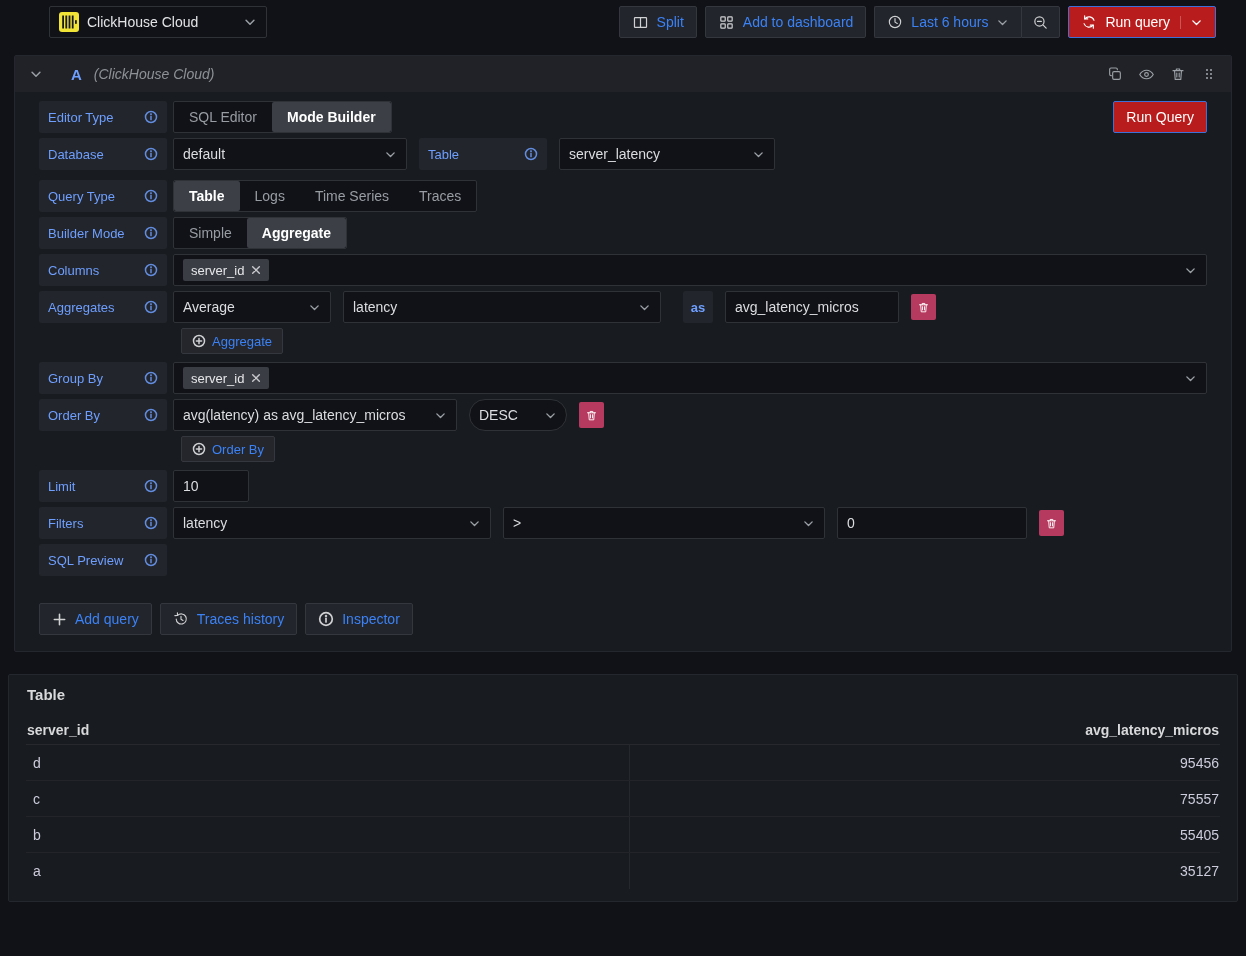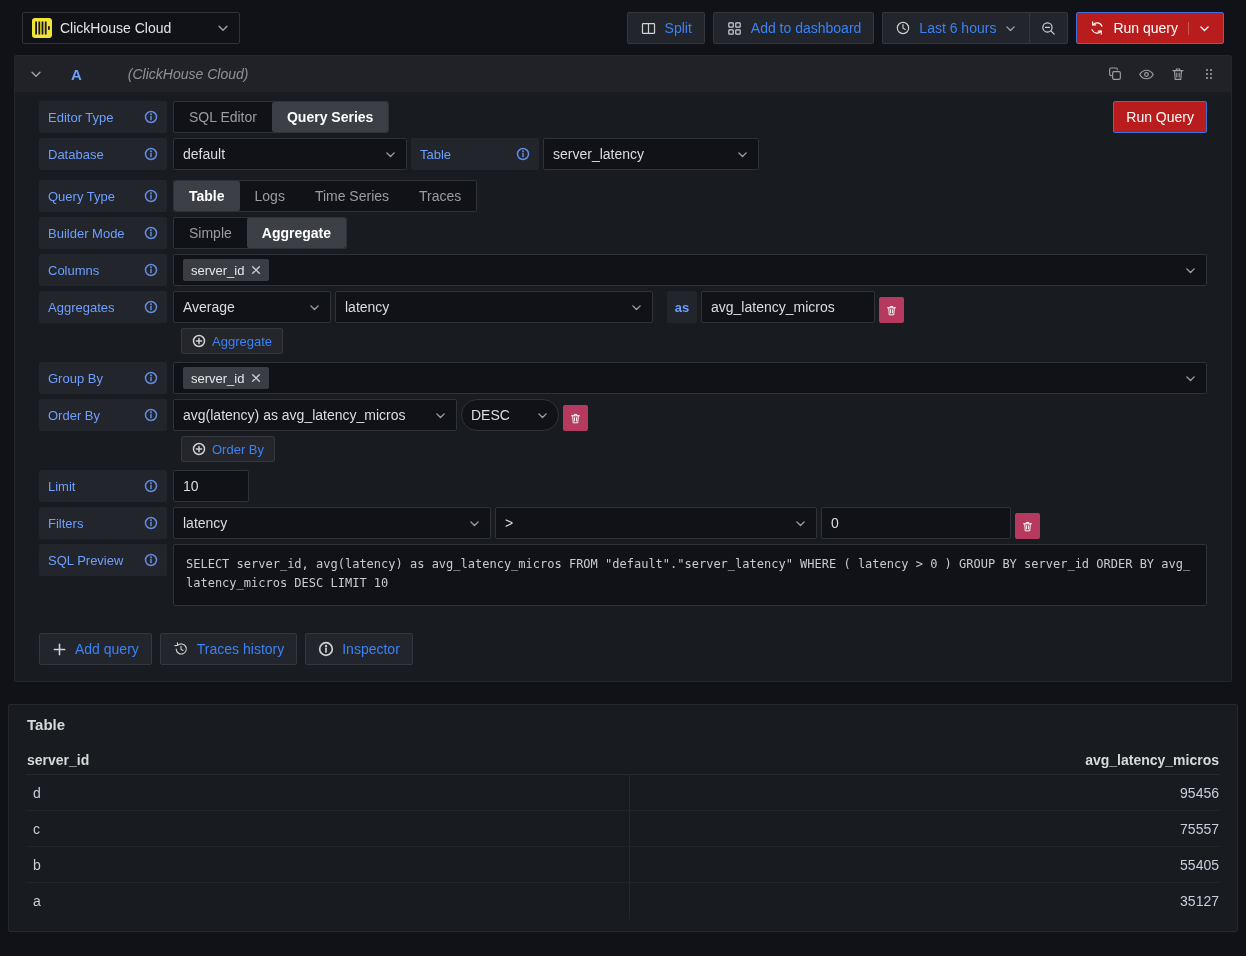--- a/index.html
+++ b/index.html
@@ -3,49 +3,49 @@
 <meta charset="utf-8">
 <style>
   * { margin:0; padding:0; box-sizing:border-box; }
   html,body { width:1246px; height:956px; background:#111217; font-family:"Liberation Sans", sans-serif; color:#d8d9da; overflow:hidden; }
 
   svg { display:block; }
   .ic { stroke:currentColor; fill:none; stroke-width:1.7; stroke-linecap:round; stroke-linejoin:round; }
   .ic-fill { fill:currentColor; stroke:none; }
 
   
-  .topbar { height:44px; display:flex; align-items:flex-end; justify-content:space-between; padding:0 22px; }
+  .topbar { height:44px; display:flex; align-items:center; justify-content:space-between; padding:0 30px;margin-left:19px; }
   .ds-picker { width:218px; height:32px; background:#111217; border:1px solid #2f3236; border-radius:2px; display:flex; align-items:center; gap:8px; padding:0 9px; font-size:14px; font-weight:500; color:#e3e4e6; cursor:pointer; }
   .ds-picker .chev { margin-left:auto; color:#9aa0a6; }
   .topbar-right { display:flex; align-items:center; gap:8px; }
   .btn { height:32px; background:#22252b; border:1px solid #34373d; border-radius:2px; color:#3b82f6; font-size:14px; font-weight:500; font-family:inherit; display:inline-flex; align-items:center; gap:8px; padding:0 12px; cursor:pointer; white-space:nowrap; }
   .btn .bic { color:#d0d1d3; }
   .btn-group { display:flex; }
   .btn-group .btn { border-radius:0; }
   .btn-group .btn:first-child { border-radius:2px 0 0 2px; border-right:none; }
   .btn-group .btn:last-child { border-radius:0 2px 2px 0; padding:0 10px; }
   .btn.primary { background:#b91c1c; border-color:#3d71d9; color:#fff; }
   .btn.primary .bic { color:#fff; }
   .rq-chev { padding-left:9px; margin-left:2px; border-left:1px solid rgba(255,255,255,.25); display:flex; align-items:center; }
 
   
   .panel { background:#181b1f; border:1px solid #25272e; border-radius:2px; }
   .query-panel { margin:11px 14px 0; }
   .qheader { height:36px; background:#202227; display:flex; align-items:center; padding:0 14px; gap:12px; }
   .qheader .refid { color:#6e9fff; font-size:15px; font-weight:700; margin-left:16px; }
-  .qheader .hint { color:#8e9297; font-size:14px; font-style:italic; margin-left:34px; }
+  .qheader .hint { color:#8e9297; font-size:14px; font-style:italic; margin-left:0; }
   .qheader-icons { margin-left:auto; display:flex; align-items:center; gap:15px; color:#9aa0a6; }
   .qheader-icons .hicon { cursor:pointer; }
 
   .qbody { padding:9px 24px 16px; }
   .erow { display:flex; gap:6px; margin-bottom:5px; align-items:flex-start; }
   .erow.gap-top { margin-top:10px; }
   .elabel { width:128px; min-width:128px; height:32px; background:#22252b; border-radius:2px; display:flex; align-items:center; justify-content:space-between; padding:0 9px; color:#6e9fff; font-size:13px; font-weight:500; }
   .elabel .info { color:#6e9fff; opacity:.85; }
-  .efields { display:flex; gap:4px; flex:1; align-items:flex-end; }
+  .efields { display:flex; gap:12px; flex:1; align-items:center; }
 
   .field { height:32px; background:#111217; border:1px solid #2f3236; border-radius:2px; color:#dcdde0; font-size:14px; display:flex; align-items:center; padding:0 9px; cursor:pointer; }
   .field .chev { margin-left:auto; color:#9aa0a6; padding-left:6px; }
   .input { cursor:text; }
   .flex1 { flex:1; }
 
   .seg { display:flex; align-items:stretch; background:#111217; border:1px solid #2f3236; border-radius:2px; height:32px; }
   .seg-item { padding:0 15px; display:flex; align-items:center; color:#989da3; font-size:14px; font-weight:500; cursor:pointer; border-radius:2px; }
   .seg-item.active { background:#3c4046; color:#fff; font-weight:700; }
 
@@ -212,21 +212,21 @@
             <svg class="ic" width="14" height="14" viewBox="0 0 16 16" stroke-width="1.4">
               <circle cx="8" cy="8" r="6.3"></circle>
               <path d="M8 7.3V11"></path>
               <circle cx="8" cy="4.9" r="0.4" fill="currentColor"></circle>
             </svg>
           </span>
       </div>
       <div class="efields">
         <div class="seg">
           <div class="seg-item">SQL Editor</div>
-          <div class="seg-item active">Query Series</div>
+          <div class="seg-item active">Mode Builder</div>
         </div>
         <button class="btn primary" style="margin-left:auto; font-weight:500;">
           <span>Run Query</span>
         </button>
       </div>
     </div>
 
     <div class="erow">
       <div class="elabel">
         <span>Database</span>
@@ -533,23 +533,20 @@
       <div class="elabel">
         <span>SQL Preview</span>
         <span class="info">
             <svg class="ic" width="14" height="14" viewBox="0 0 16 16" stroke-width="1.4">
               <circle cx="8" cy="8" r="6.3"></circle>
               <path d="M8 7.3V11"></path>
               <circle cx="8" cy="4.9" r="0.4" fill="currentColor"></circle>
             </svg>
           </span>
       </div>
-      <div class="efields">
-        <div class="sql-box">SELECT server_id, avg(latency) as avg_latency_micros FROM "default"."server_latency" WHERE ( latency &gt; 0 ) GROUP BY server_id ORDER BY avg_latency_micros DESC LIMIT 10</div>
-      </div>
     </div>
 
     <div class="footer-actions">
       <button class="btn">
         <span class="bic">
             <svg class="ic" width="15" height="15" viewBox="0 0 16 16" stroke-width="2">
               <path d="M8 2.5v11M2.5 8h11"></path>
             </svg>
           </span>
         <span>Add query</span>

